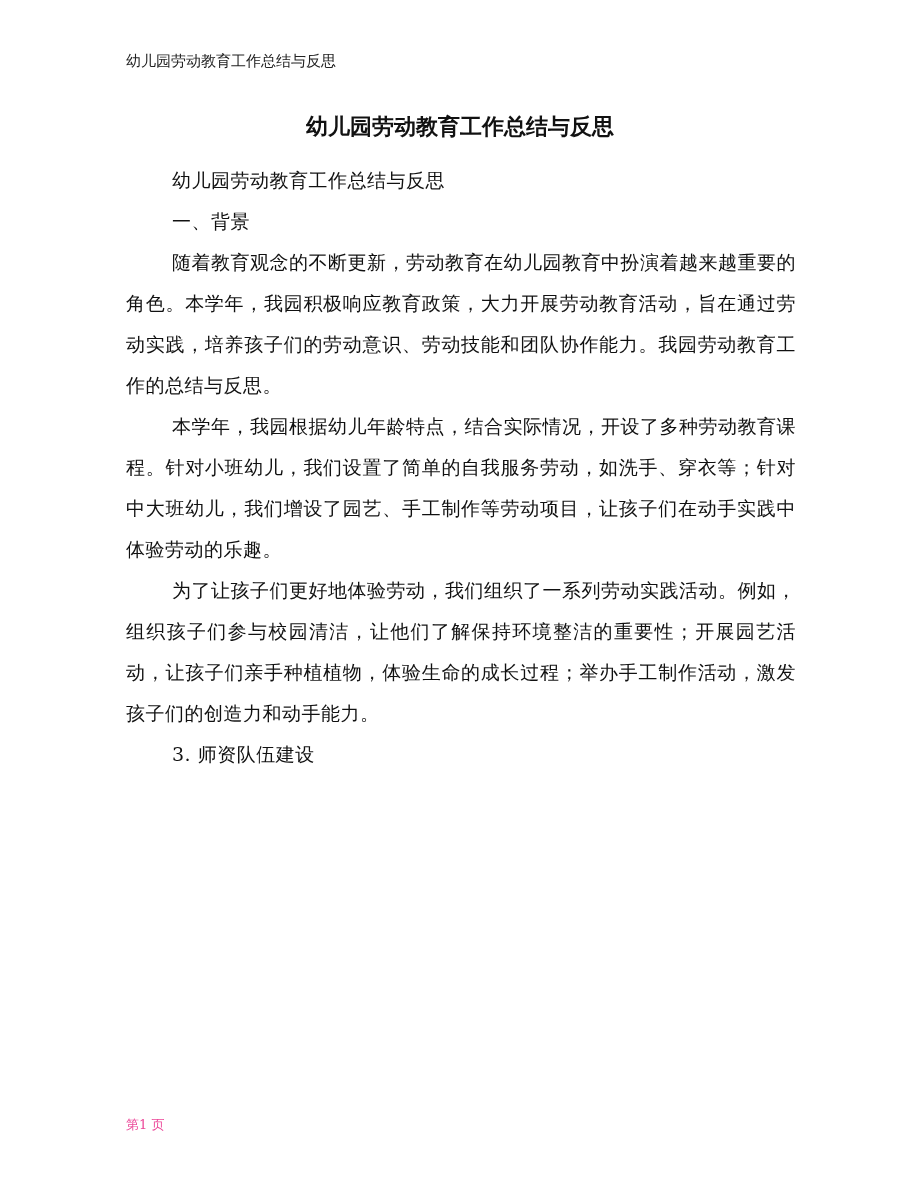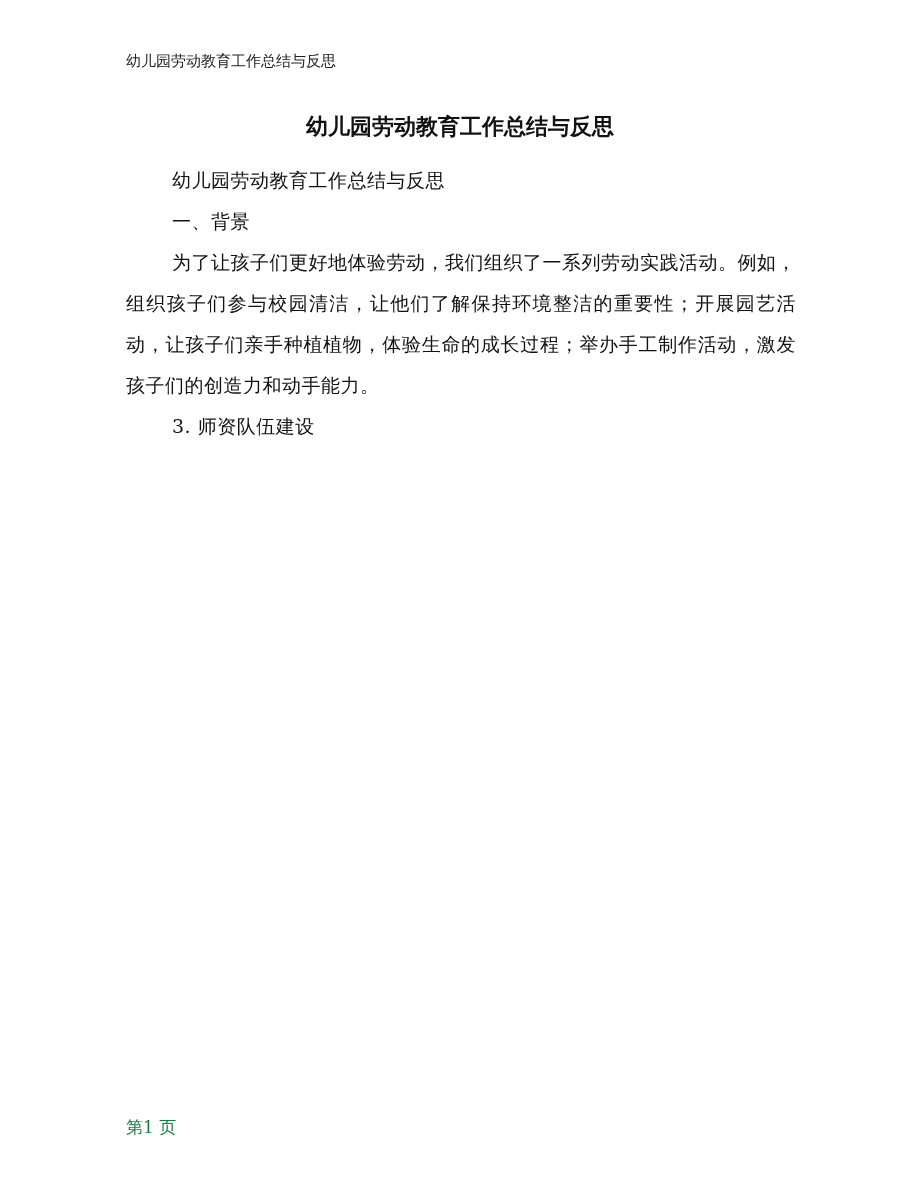--- a/index.html
+++ b/index.html
@@ -4,28 +4,30 @@
 <style>
   html, body { margin:0; padding:0; background:#fff; }
   body { width:920px; height:1191px; position:relative; overflow:hidden;
          font-family: "DejaVu Serif", "Liberation Serif", serif; color:#111; }
   .running-header { position:absolute; left:126px; top:52px; font-size:15px; color:#222; }
   .doc-title { position:absolute; left:0; width:920px; top:112px; text-align:center;
                font-size:22px; font-weight:bold; font-family:"DejaVu Sans","Liberation Sans",sans-serif; }
   .body { position:absolute; left:126px; top:160px; width:670px; font-size:19px; line-height:41px; }
   .p { margin:0; text-align:justify; text-align-last:left; letter-spacing:0.5px; }
   .indent { text-indent:46px; }
-  .footer { position:absolute; left:126px; top:1116px; font-size:17px; color:#15803d; }
+  .footer { position:absolute; left:126px; top:1116px; font-size:13px; color:#ec4899; }
 </style>
 </head>
 <body>
 
 <div class="running-header">幼儿园劳动教育工作总结与反思</div>
 <div class="doc-title">幼儿园劳动教育工作总结与反思</div>
 
 <div class="body">
   <p class="p indent">幼儿园劳动教育工作总结与反思</p>
   <p class="p indent">一、背景</p>
+  <p class="p indent">随着教育观念的不断更新，劳动教育在幼儿园教育中扮演着越来越重要的角色。本学年，我园积极响应教育政策，大力开展劳动教育活动，旨在通过劳动实践，培养孩子们的劳动意识、劳动技能和团队协作能力。我园劳动教育工作的总结与反思。</p>
+  <p class="p indent">本学年，我园根据幼儿年龄特点，结合实际情况，开设了多种劳动教育课程。针对小班幼儿，我们设置了简单的自我服务劳动，如洗手、穿衣等；针对中大班幼儿，我们增设了园艺、手工制作等劳动项目，让孩子们在动手实践中体验劳动的乐趣。</p>
   <p class="p indent">为了让孩子们更好地体验劳动，我们组织了一系列劳动实践活动。例如，组织孩子们参与校园清洁，让他们了解保持环境整洁的重要性；开展园艺活动，让孩子们亲手种植植物，体验生命的成长过程；举办手工制作活动，激发孩子们的创造力和动手能力。</p>
   <p class="p indent">3. 师资队伍建设</p>
 </div>
 
 <div class="footer">第1 页</div>
 
 </body></html>

